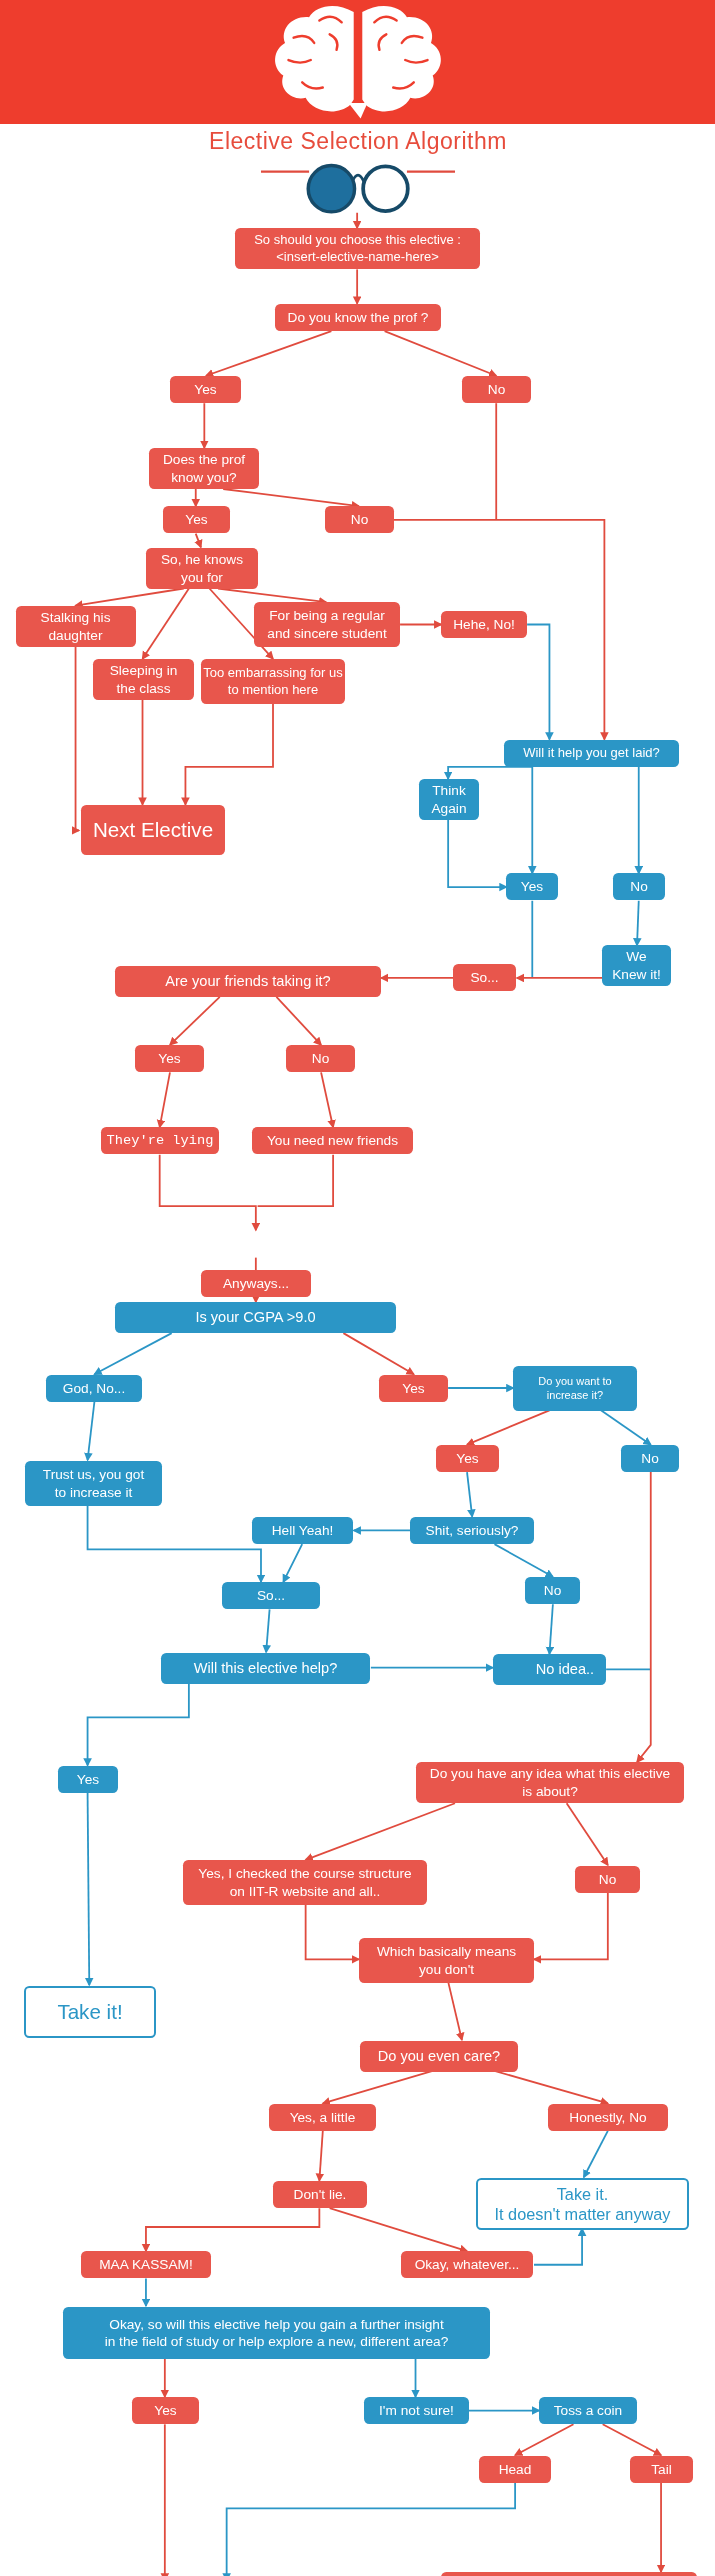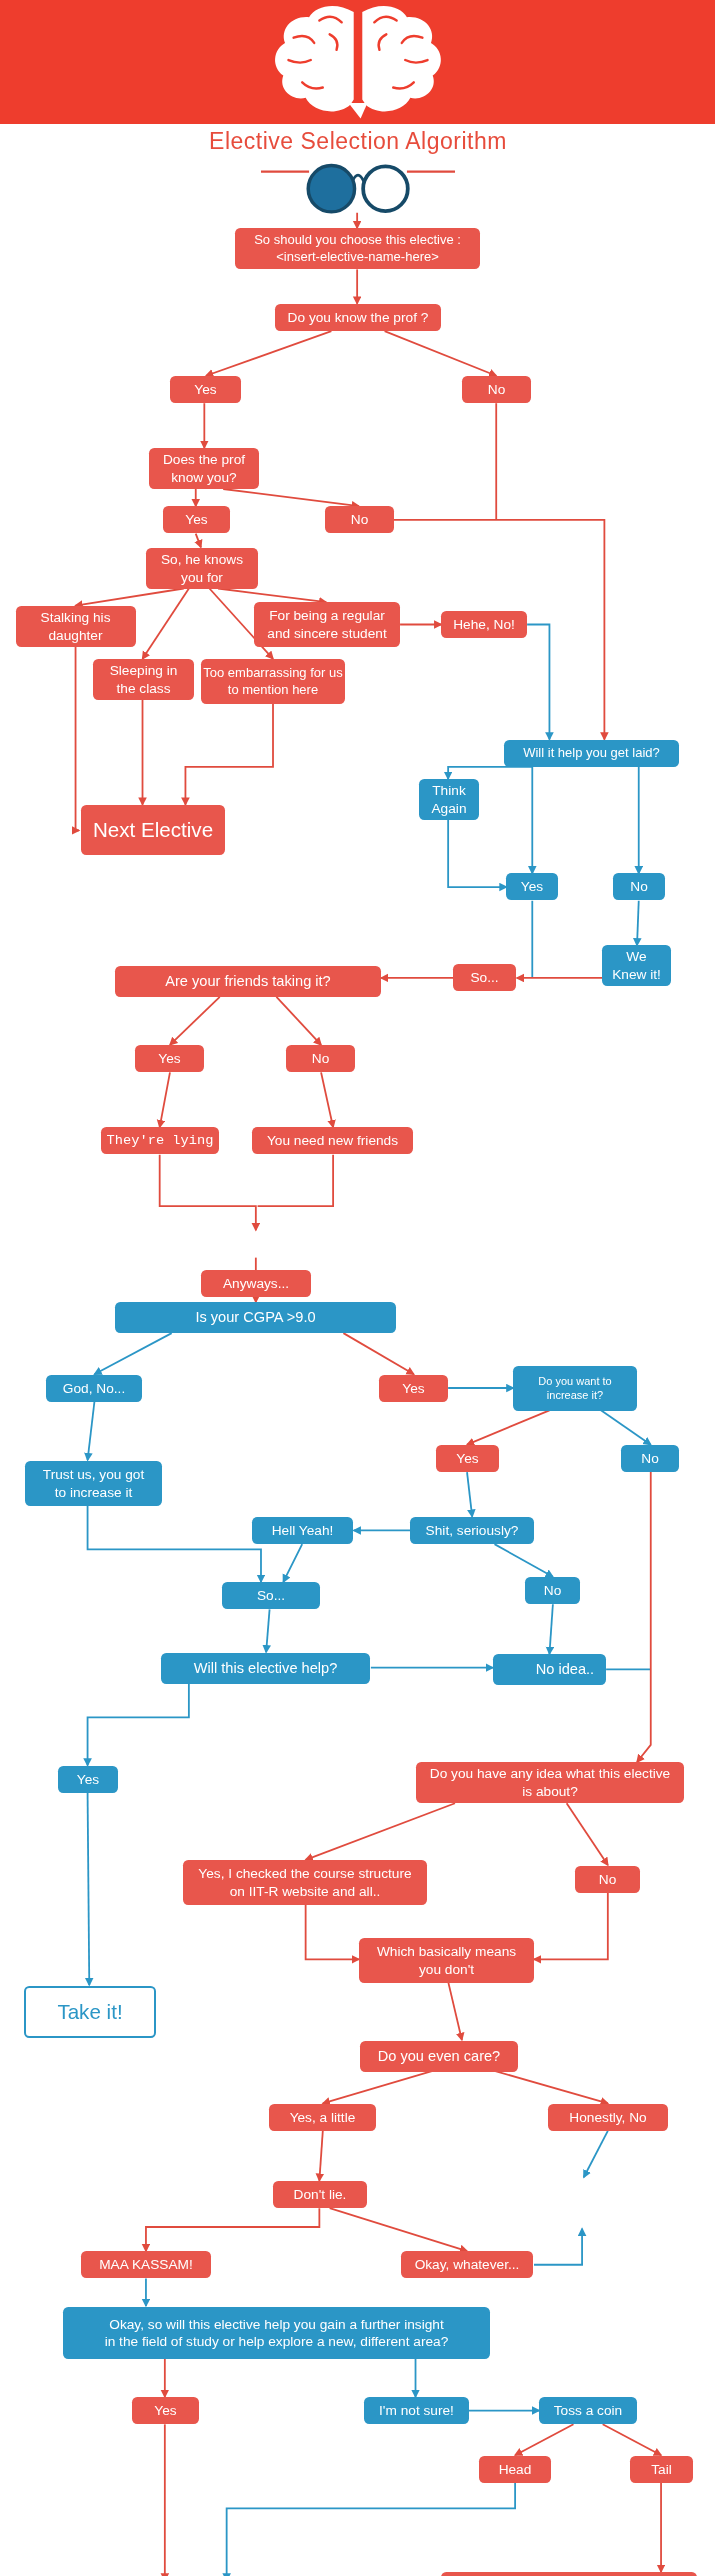--- a/index.html
+++ b/index.html
@@ -209,20 +209,22 @@
     <div class="node r" style="left: 183px; top: 1860px; width: 244px; height: 45px; font-size: 13.7px;">Yes, I checked the course structure
 on IIT-R website and all..</div>
     <div class="node r" style="left: 575px; top: 1866px; width: 65px; height: 27px; font-size: 13.7px;">No</div>
     <div class="node r" style="left: 359px; top: 1938px; width: 175px; height: 45px; font-size: 13.7px;">Which basically means
 you don't</div>
     <div class="node o" style="left: 24px; top: 1986px; width: 132px; height: 52px; font-size: 20.6px;">Take it!</div>
     <div class="node r" style="left: 360px; top: 2041px; width: 158px; height: 31px; font-size: 14.6px;">Do you even care?</div>
     <div class="node r" style="left: 269px; top: 2104px; width: 107px; height: 27px; font-size: 13.7px;">Yes, a little</div>
     <div class="node r" style="left: 548px; top: 2104px; width: 120px; height: 27px; font-size: 13.7px;">Honestly, No</div>
     <div class="node r" style="left: 273px; top: 2181px; width: 94px; height: 27px; font-size: 13.7px;">Don't lie.</div>
+    <div class="node o" style="left: 476px; top: 2178px; width: 213px; height: 52px; font-size: 16.3px;">Take it.
+It doesn't matter anyway</div>
     <div class="node r" style="left: 81px; top: 2251px; width: 130px; height: 27px; font-size: 13.7px;">MAA KASSAM!</div>
     <div class="node r" style="left: 401px; top: 2251px; width: 132px; height: 27px; font-size: 13.7px;">Okay, whatever...</div>
     <div class="node b" style="left: 63px; top: 2307px; width: 427px; height: 52px; font-size: 13.7px;">Okay, so will this elective help you gain a further insight
 in the field of study or help explore a new, different area?</div>
     <div class="node r" style="left: 132px; top: 2397px; width: 67px; height: 27px; font-size: 13.7px;">Yes</div>
     <div class="node b" style="left: 364px; top: 2397px; width: 105px; height: 27px; font-size: 13.7px;">I'm not sure!</div>
     <div class="node b" style="left: 539px; top: 2397px; width: 98px; height: 27px; font-size: 13.7px;">Toss a coin</div>
     <div class="node r" style="left: 479px; top: 2456px; width: 72px; height: 27px; font-size: 13.7px;">Head</div>
     <div class="node r" style="left: 630px; top: 2456px; width: 63px; height: 27px; font-size: 13.7px;">Tail</div>
     <div class="node r" style="left: 441px; top: 2572px; width: 256px; height: 72px; font-size: 33px;">Next Elective</div>

